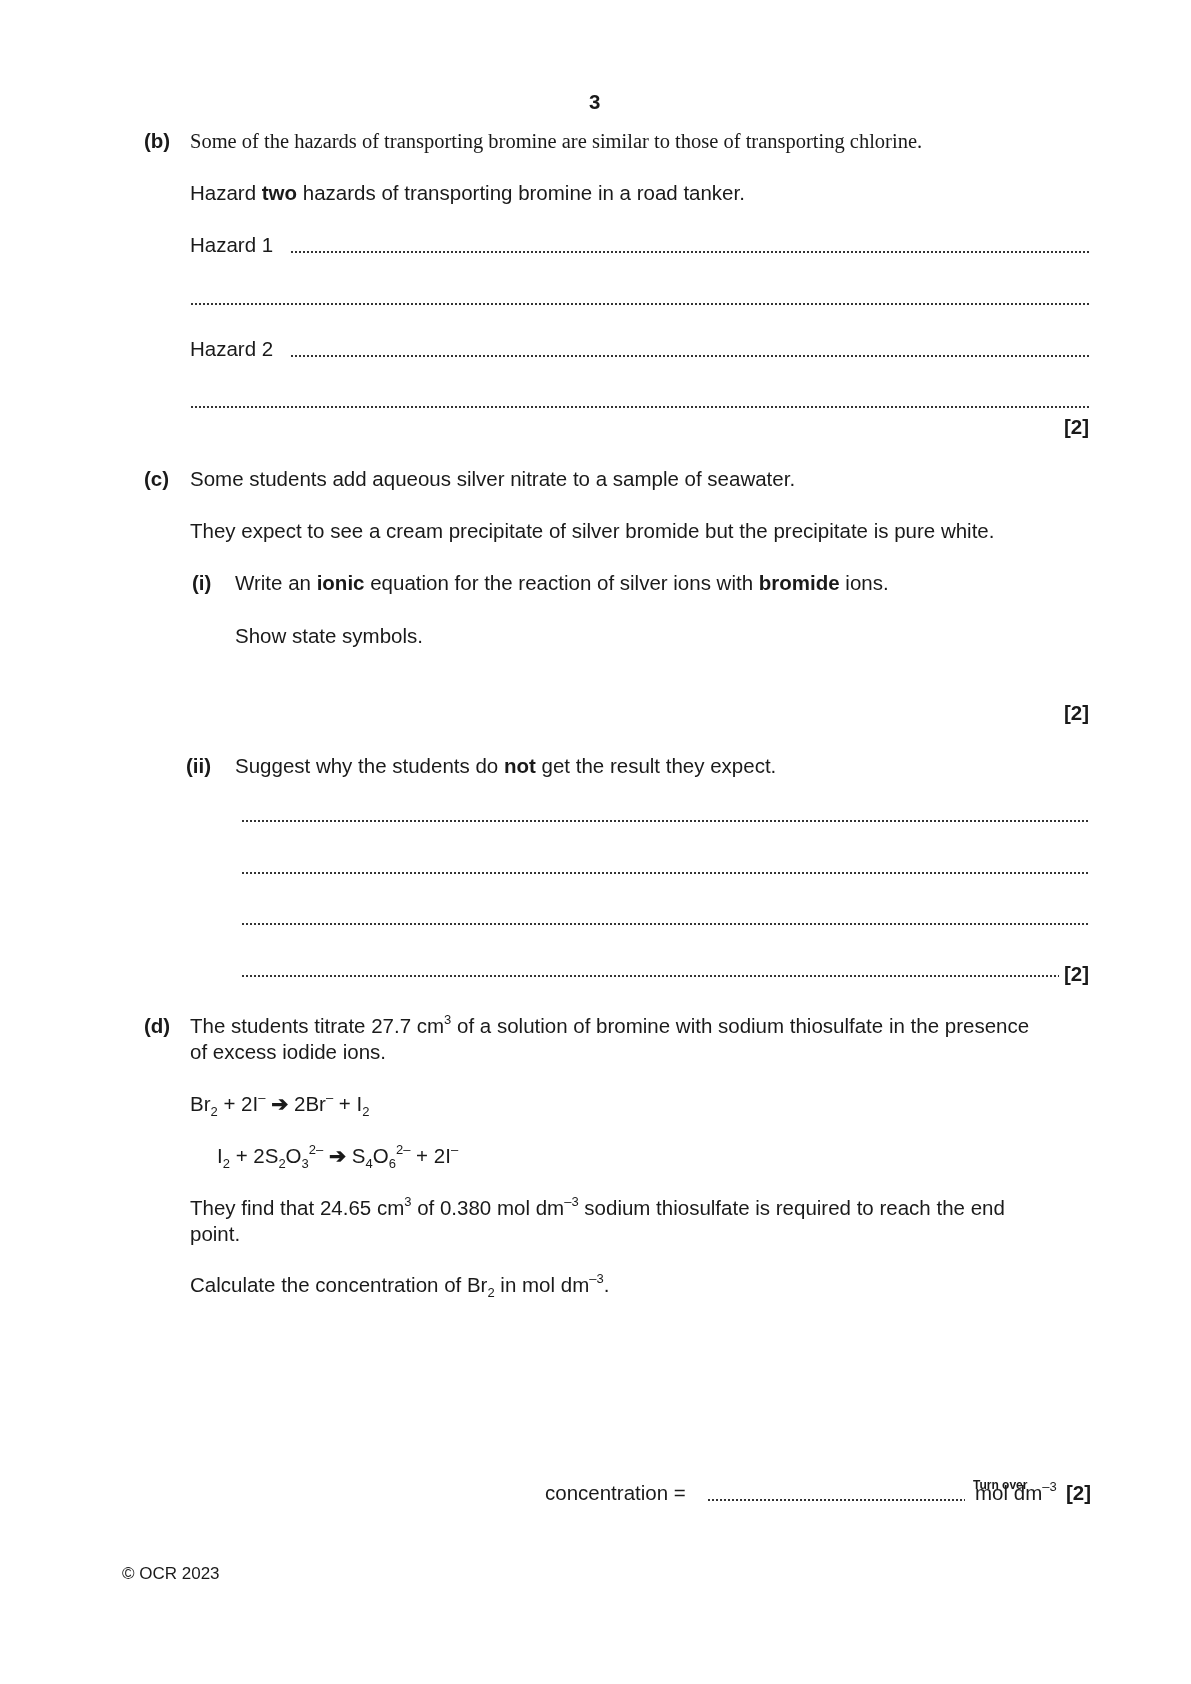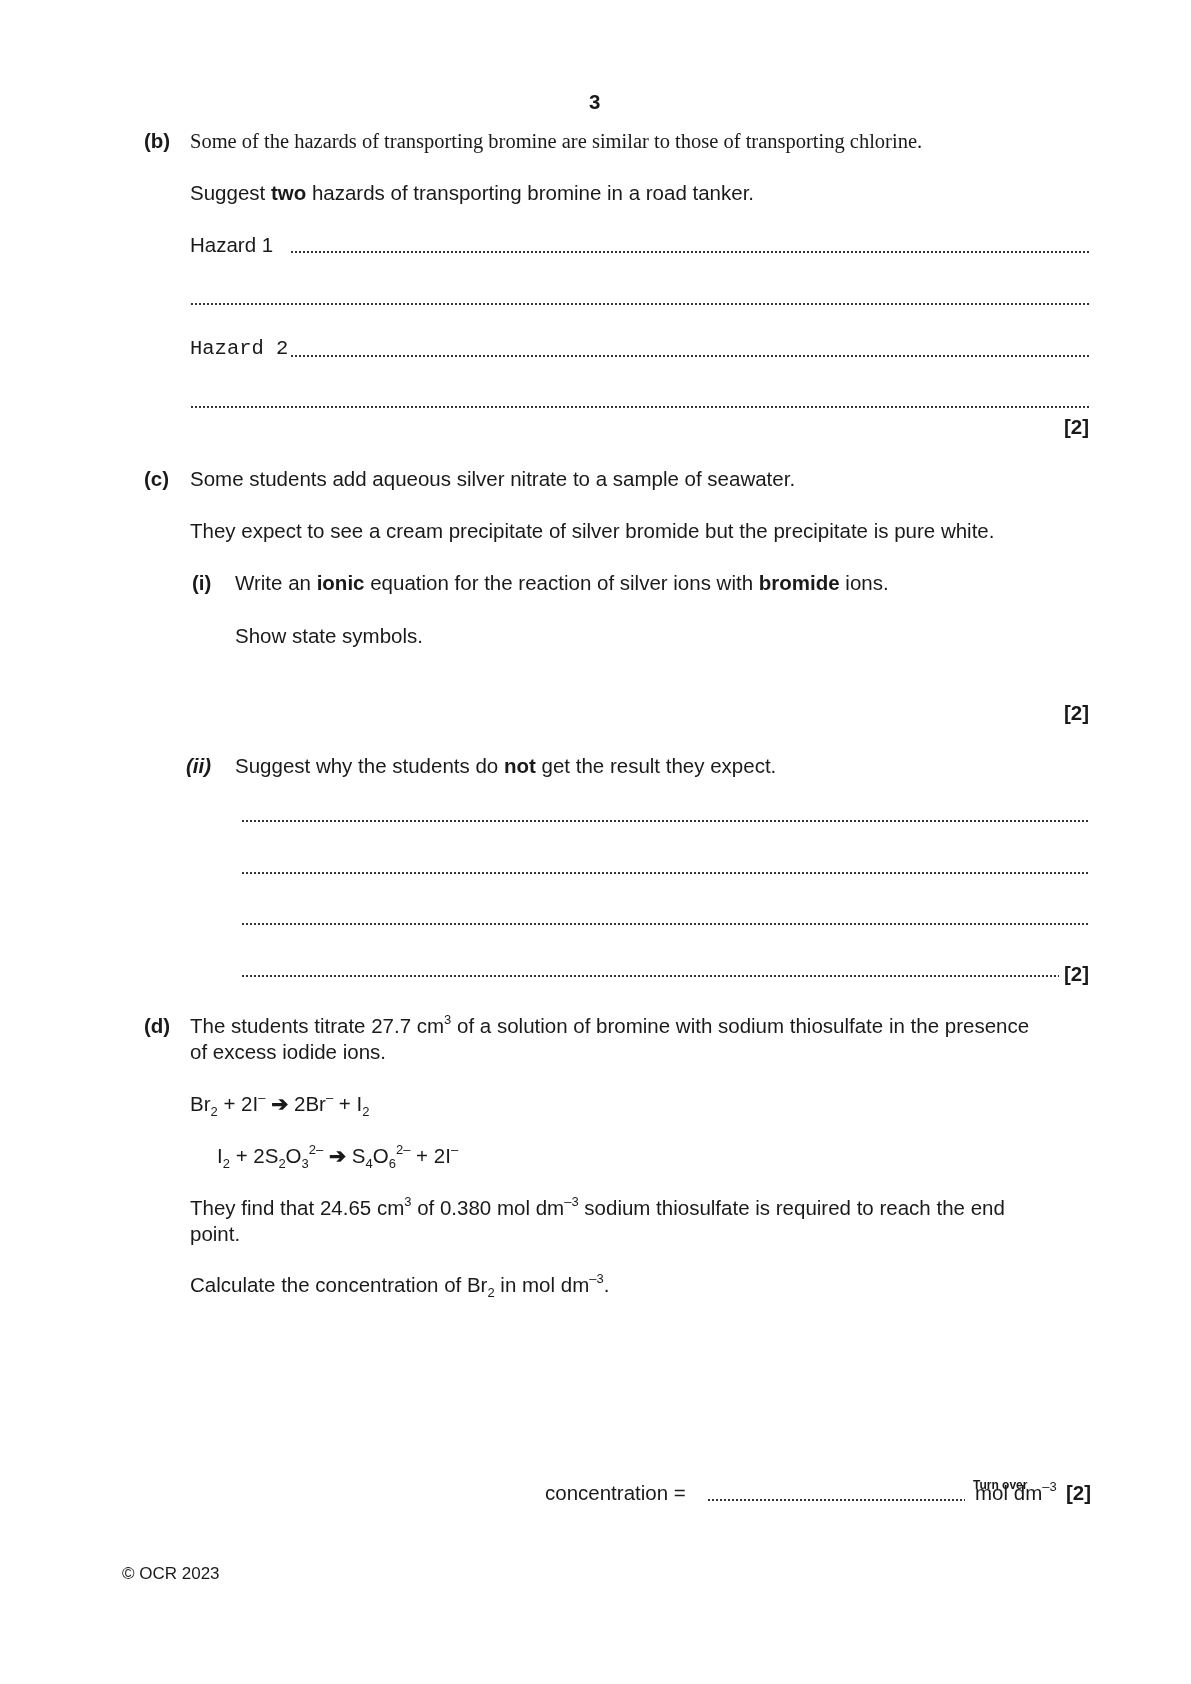--- a/index.html
+++ b/index.html
@@ -19,43 +19,43 @@
   .arrow { font-weight:bold; }
 </style>
 </head>
 <body>
 
 <div class="abs b" style="left:589px; top:92px;">3</div>
 
 <div class="abs lbl" style="left:144px; top:131px;">(b)</div>
 <div class="abs" style="left:190px; top:131px;font-family:Liberation Serif, serif;">Some of the hazards of transporting bromine are similar to those of transporting chlorine.</div>
 
-<div class="abs" style="left:190px; top:183px;"><span>Suggest </span><span class="b">two</span><span> hazards of transporting bromine in a road tanker.</span></div>
+<div class="abs" style="left:190px; top:183px;"><span>Hazard </span><span class="b">two</span><span> hazards of transporting bromine in a road tanker.</span></div>
 
 <div class="abs" style="left:190px; top:235px;">Hazard 1</div>
 <div class="dots" style="left:290px; top:251px; width:800px;"></div>
 <div class="dots" style="left:190px; top:303px; width:900px;"></div>
 
-<div class="abs" style="left:190px; top:339px;font-family:Liberation Mono, monospace;">Hazard 2</div>
+<div class="abs" style="left:190px; top:339px;">Hazard 2</div>
 <div class="dots" style="left:290px; top:355px; width:800px;"></div>
 <div class="dots" style="left:190px; top:406px; width:900px;"></div>
 
 <div class="abs mark" style="left:1064px; top:417px;">[2]</div>
 
 <div class="abs lbl" style="left:144px; top:469px;">(c)</div>
 <div class="abs" style="left:190px; top:469px;">Some students add aqueous silver nitrate to a sample of seawater.</div>
 <div class="abs" style="left:190px; top:521px;">They expect to see a cream precipitate of silver bromide but the precipitate is pure white.</div>
 
 <div class="abs lbl" style="left:192px; top:573px;">(i)</div>
 <div class="abs" style="left:235px; top:573px;"><span>Write an </span><span class="b">ionic</span><span> equation for the reaction of silver ions with </span><span class="b">bromide</span><span> ions.</span></div>
 <div class="abs" style="left:235px; top:626px;">Show state symbols.</div>
 <div style="position:absolute; left:235px; top:650px; width:810px; height:50px;"></div>
 <div class="abs mark" style="left:1064px; top:703px;">[2]</div>
 
-<div class="abs lbl" style="left:186px; top:756px;font-style:italic;">(ii)</div>
+<div class="abs lbl" style="left:186px; top:756px;">(ii)</div>
 <div class="abs" style="left:235px; top:756px;"><span>Suggest why the students do </span><span class="b">not</span><span> get the result they expect.</span></div>
 
 <div class="dots" style="left:241px; top:820px; width:849px;"></div>
 <div class="dots" style="left:241px; top:872px; width:849px;"></div>
 <div class="dots" style="left:241px; top:923px; width:849px;"></div>
 <div class="dots" style="left:241px; top:975px; width:818px;"></div>
 <div class="abs mark" style="left:1064px; top:964px;">[2]</div>
 
 <div class="abs lbl" style="left:144px; top:1016px;">(d)</div>
 <div class="abs" style="left:190px; top:1016px;"><span>The students titrate 27.7 cm</span><sup>3</sup><span> of a solution of bromine with sodium thiosulfate in the presence</span></div>

